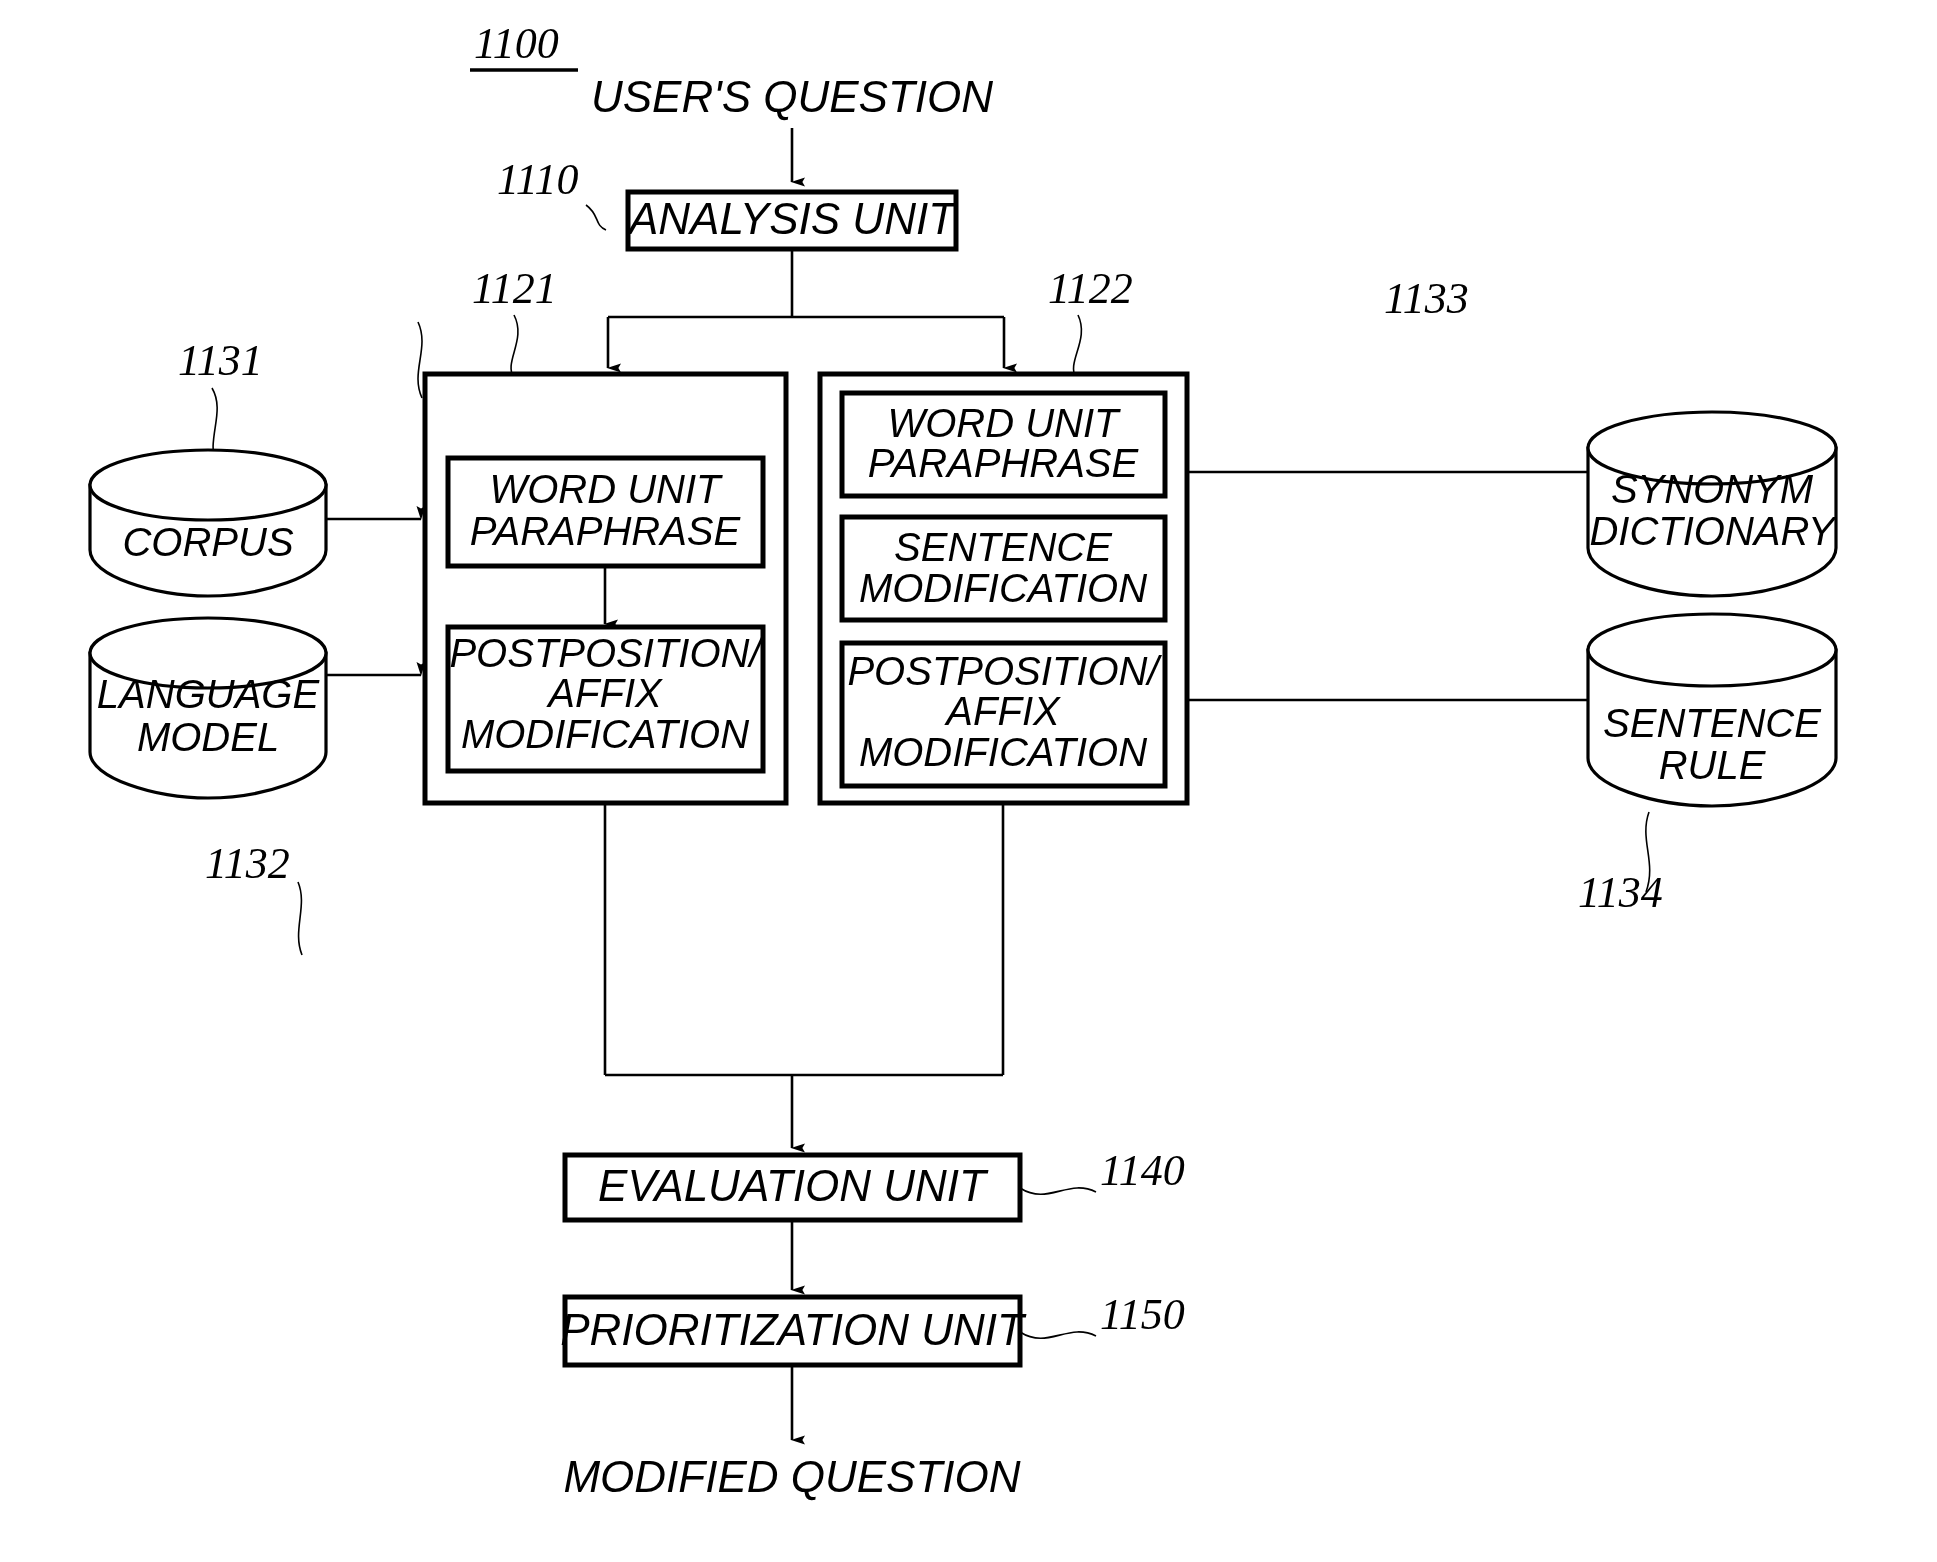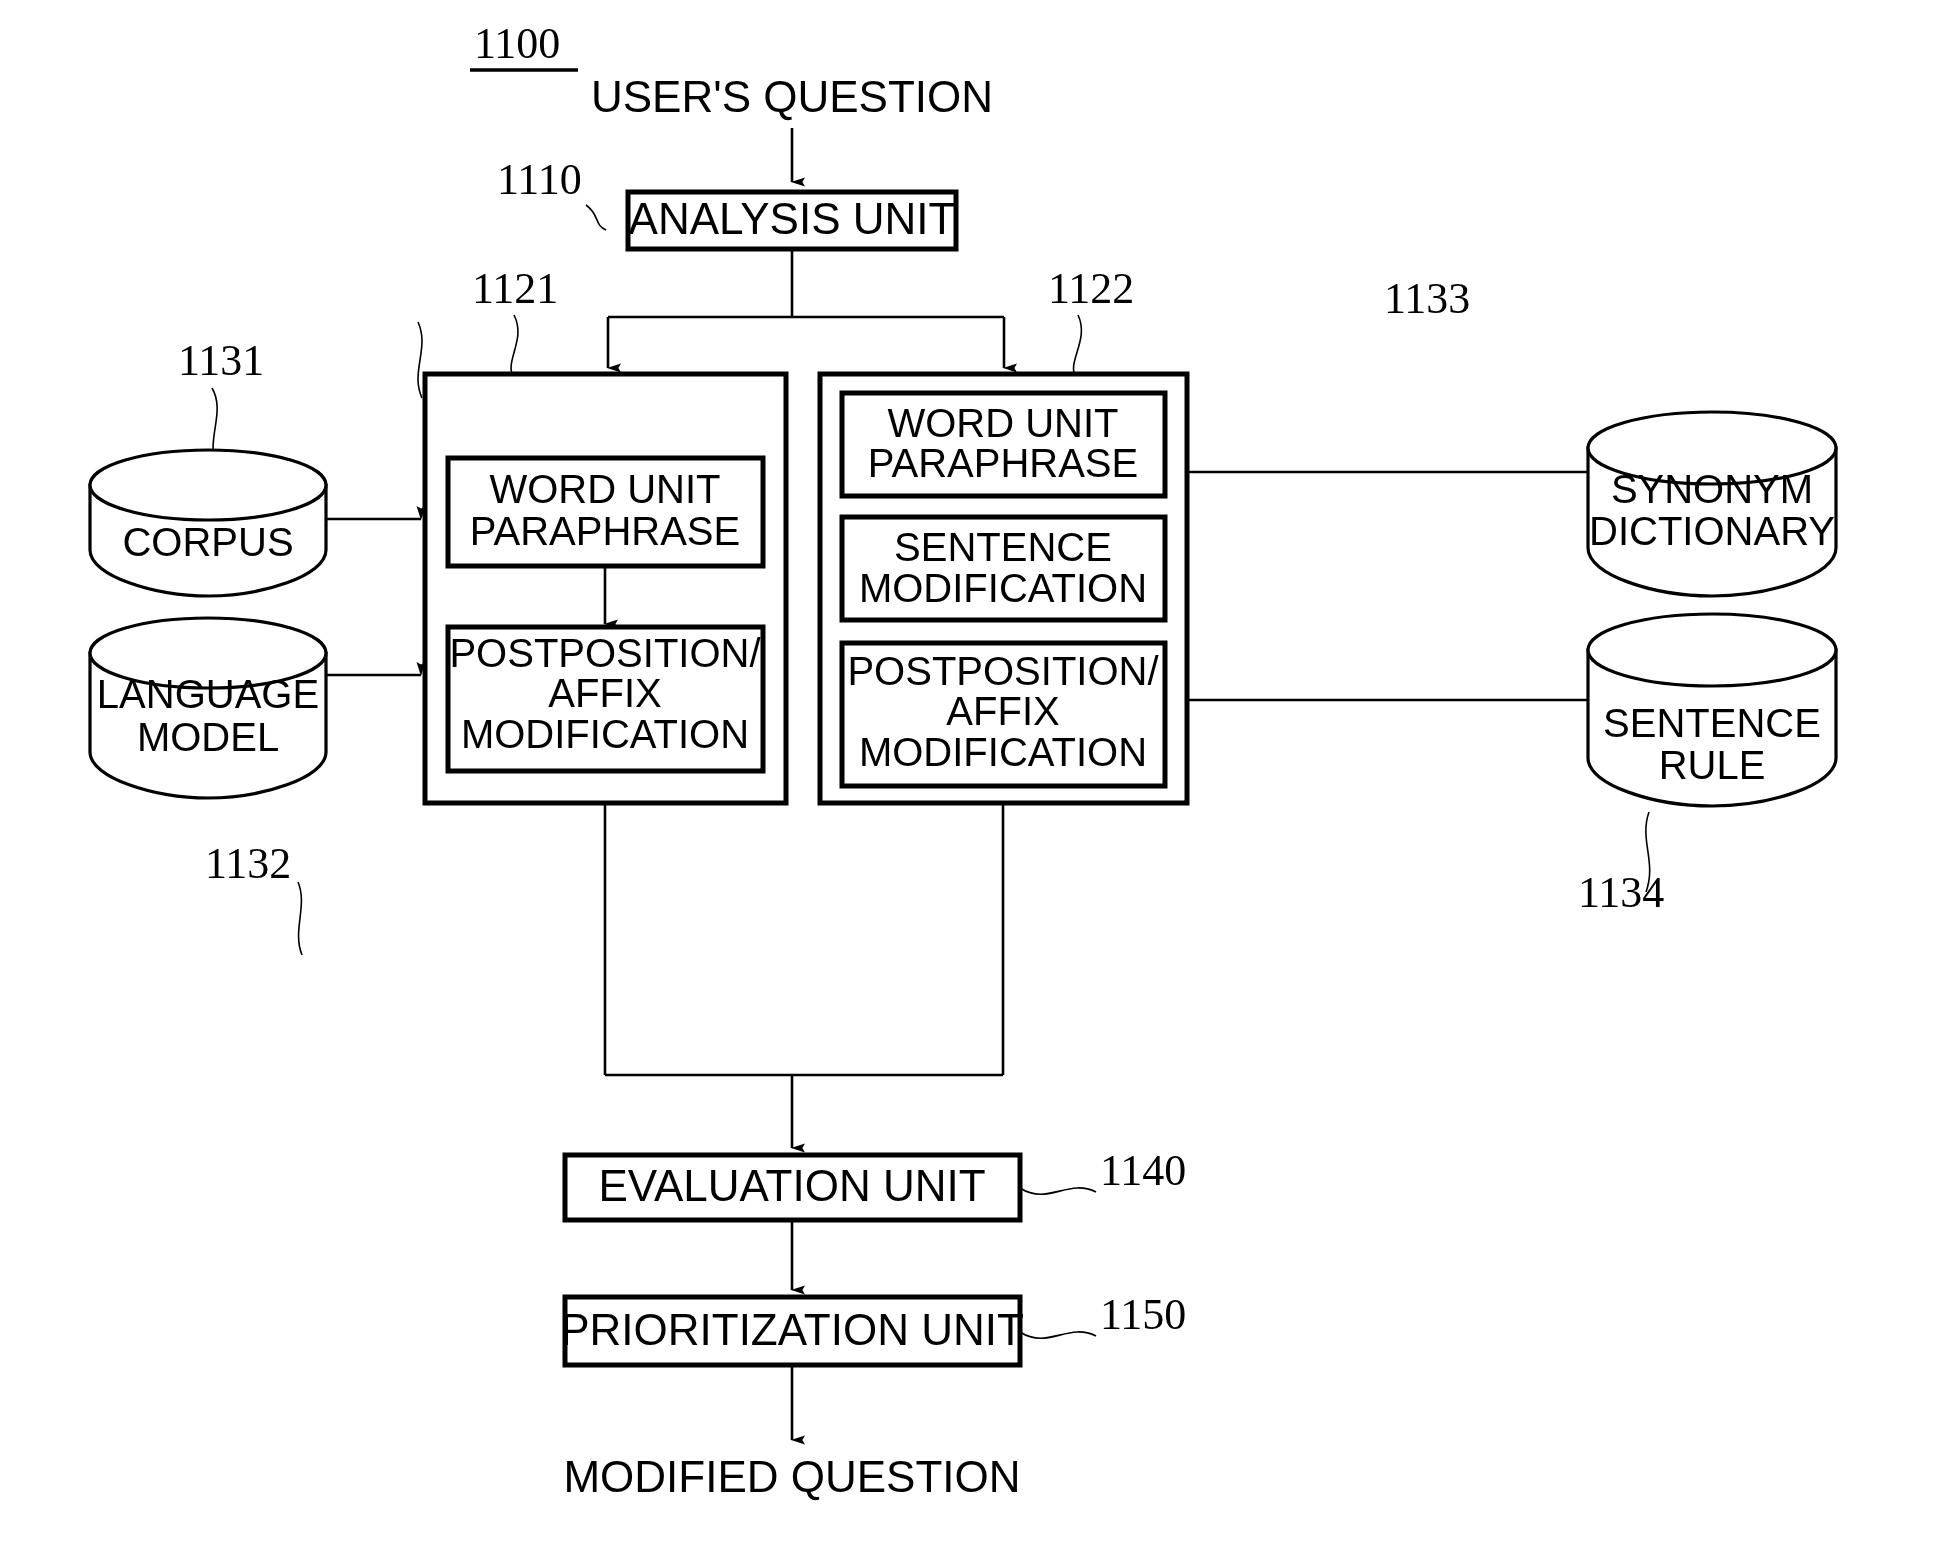--- a/index.html
+++ b/index.html
@@ -7,20 +7,21 @@
     padding: 0;
     background: #ffffff;
   }
   #stage {
     position: relative;
     width: 1937px;
     height: 1562px;
     background: #ffffff;
     overflow: hidden;
     font-family: "Liberation Sans", sans-serif;
+    font-style: italic;
   }
   #diagram {
     position: absolute;
     left: 0; top: 0;
     width: 1937px;
     height: 1562px;
   }
   text {
     font-family: "Liberation Sans", sans-serif;
     fill: #000000;

